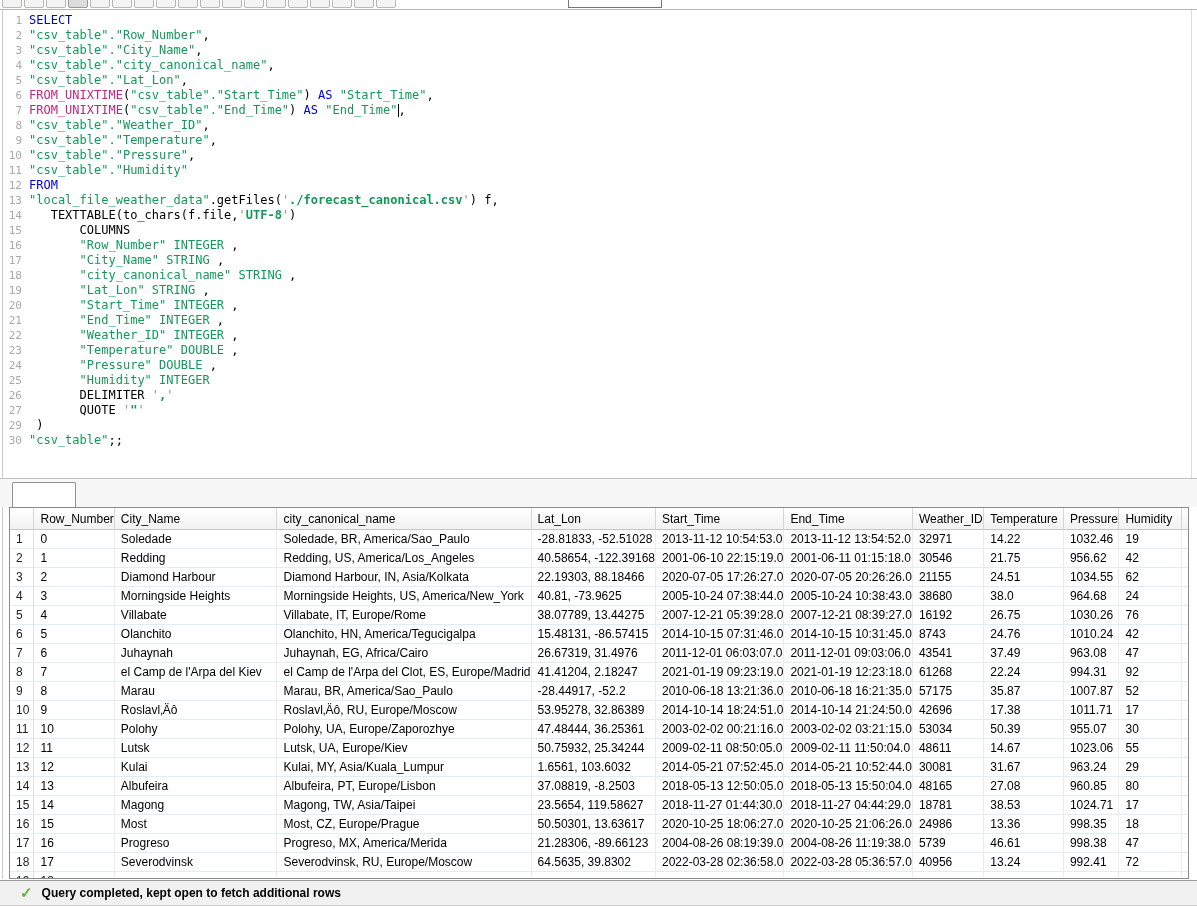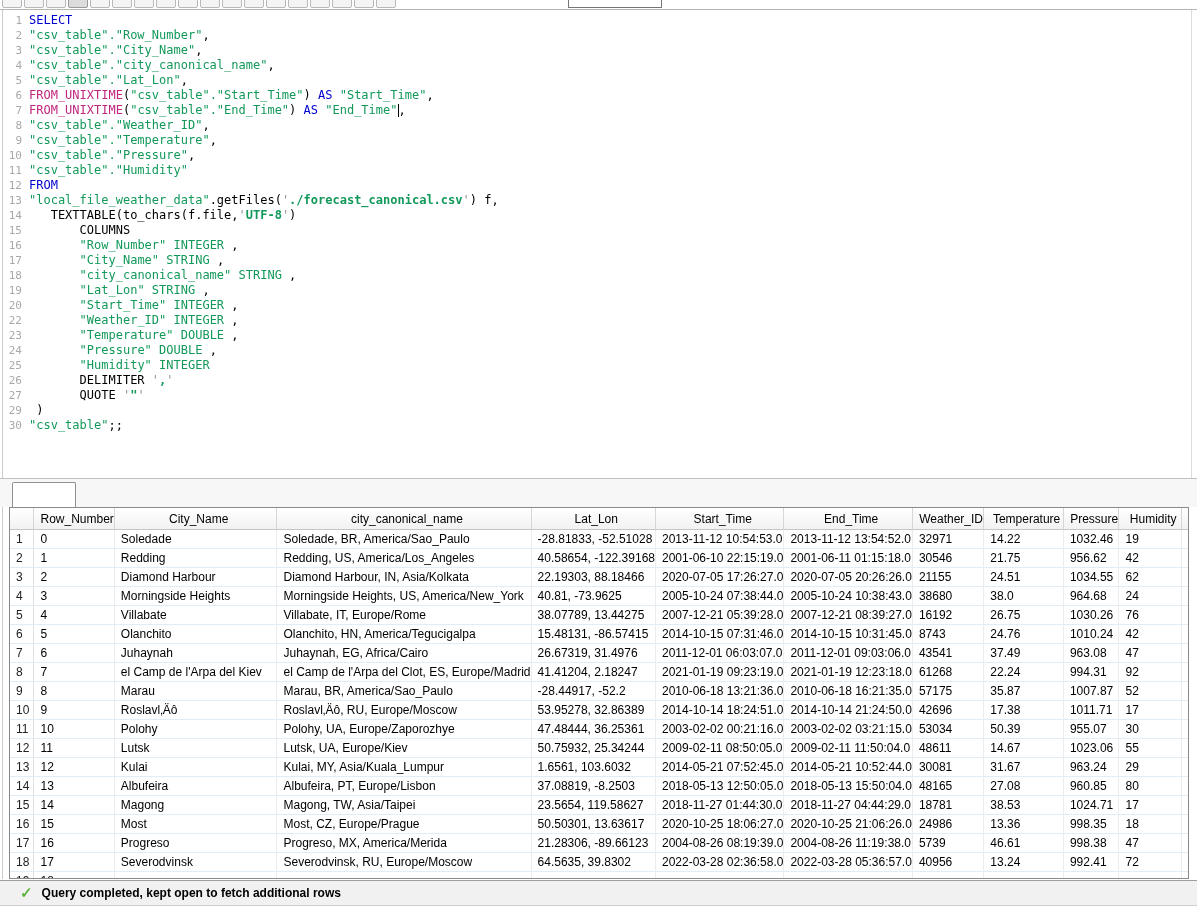--- a/index.html
+++ b/index.html
@@ -42,21 +42,21 @@
     border:1px solid #919191;border-bottom:none;border-radius:2px 2px 0 0;
     font-size:12px;color:#0f766e;display:flex;align-items:center;
   }
   
   .grid{
     position:absolute;left:9px;top:507px;width:1180px;height:372px;background:#ffffff;
     border:1px solid #8a8a8a;box-sizing:border-box;overflow:hidden;
   }
   table.rs{border-collapse:separate;border-spacing:0;table-layout:fixed;font-size:12px;color:#000;}
   table.rs th{
-    height:22px;box-sizing:border-box;text-align:center;font-weight:normal;padding:0 0 0 6px;
+    height:22px;box-sizing:border-box;text-align:left;font-weight:normal;padding:0 0 0 6px;
     background:linear-gradient(#ffffff,#f2f2f2);
     border-right:1px solid #d6d6d6;border-bottom:1px solid #c6c6c6;
     white-space:nowrap;overflow:hidden;
   }
   table.rs td{
     height:19px;box-sizing:border-box;padding:0 0 0 6px;
     border-right:1px solid #ececec;border-bottom:1px solid #e2ecf5;
     white-space:nowrap;overflow:hidden;background:#ffffff;
   }
   table.rs td.gutter{color:#222;border-right:1px solid #e0e0e0;}
@@ -113,20 +113,21 @@
       <div class="cl"><span class="ln">11</span><span class="code"><span class="tok-id">"csv_table"."Humidity"</span></span></div>
       <div class="cl"><span class="ln">12</span><span class="code"><span class="tok-kw">FROM</span></span></div>
       <div class="cl"><span class="ln">13</span><span class="code"><span class="tok-id">"local_file_weather_data"</span><span class="tok-pl">.getFiles(</span><span class="tok-q">'</span><span class="tok-str">./forecast_canonical.csv</span><span class="tok-q">'</span><span class="tok-pl">) f,</span></span></div>
       <div class="cl"><span class="ln">14</span><span class="code"><span class="tok-pl">   TEXTTABLE(to_chars(f.file,</span><span class="tok-q">'</span><span class="tok-str">UTF-8</span><span class="tok-q">'</span><span class="tok-pl">)</span></span></div>
       <div class="cl"><span class="ln">15</span><span class="code"><span class="tok-pl">       COLUMNS</span></span></div>
       <div class="cl"><span class="ln">16</span><span class="code"><span class="tok-pl">       </span><span class="tok-id">"Row_Number"</span><span class="tok-pl"> </span><span class="tok-ty">INTEGER</span><span class="tok-pl"> ,</span></span></div>
       <div class="cl"><span class="ln">17</span><span class="code"><span class="tok-pl">       </span><span class="tok-id">"City_Name"</span><span class="tok-pl"> </span><span class="tok-ty">STRING</span><span class="tok-pl"> ,</span></span></div>
       <div class="cl"><span class="ln">18</span><span class="code"><span class="tok-pl">       </span><span class="tok-id">"city_canonical_name"</span><span class="tok-pl"> </span><span class="tok-ty">STRING</span><span class="tok-pl"> ,</span></span></div>
       <div class="cl"><span class="ln">19</span><span class="code"><span class="tok-pl">       </span><span class="tok-id">"Lat_Lon"</span><span class="tok-pl"> </span><span class="tok-ty">STRING</span><span class="tok-pl"> ,</span></span></div>
       <div class="cl"><span class="ln">20</span><span class="code"><span class="tok-pl">       </span><span class="tok-id">"Start_Time"</span><span class="tok-pl"> </span><span class="tok-ty">INTEGER</span><span class="tok-pl"> ,</span></span></div>
+      <div class="cl"><span class="ln">21</span><span class="code"><span class="tok-pl">       </span><span class="tok-id">"End_Time"</span><span class="tok-pl"> </span><span class="tok-ty">INTEGER</span><span class="tok-pl"> ,</span></span></div>
       <div class="cl"><span class="ln">22</span><span class="code"><span class="tok-pl">       </span><span class="tok-id">"Weather_ID"</span><span class="tok-pl"> </span><span class="tok-ty">INTEGER</span><span class="tok-pl"> ,</span></span></div>
       <div class="cl"><span class="ln">23</span><span class="code"><span class="tok-pl">       </span><span class="tok-id">"Temperature"</span><span class="tok-pl"> </span><span class="tok-ty">DOUBLE</span><span class="tok-pl"> ,</span></span></div>
       <div class="cl"><span class="ln">24</span><span class="code"><span class="tok-pl">       </span><span class="tok-id">"Pressure"</span><span class="tok-pl"> </span><span class="tok-ty">DOUBLE</span><span class="tok-pl"> ,</span></span></div>
       <div class="cl"><span class="ln">25</span><span class="code"><span class="tok-pl">       </span><span class="tok-id">"Humidity"</span><span class="tok-pl"> </span><span class="tok-ty">INTEGER</span></span></div>
       <div class="cl"><span class="ln">26</span><span class="code"><span class="tok-pl">       DELIMITER </span><span class="tok-q">'</span><span class="tok-str">,</span><span class="tok-q">'</span></span></div>
       <div class="cl"><span class="ln">27</span><span class="code"><span class="tok-pl">       QUOTE </span><span class="tok-q">'</span><span class="tok-str">"</span><span class="tok-q">'</span></span></div>
       <div class="cl"><span class="ln">29</span><span class="code"><span class="tok-pl"> )</span></span></div>
       <div class="cl"><span class="ln">30</span><span class="code"><span class="tok-id">"csv_table"</span><span class="tok-pl">;;</span></span></div>
     </div>
 </div>

